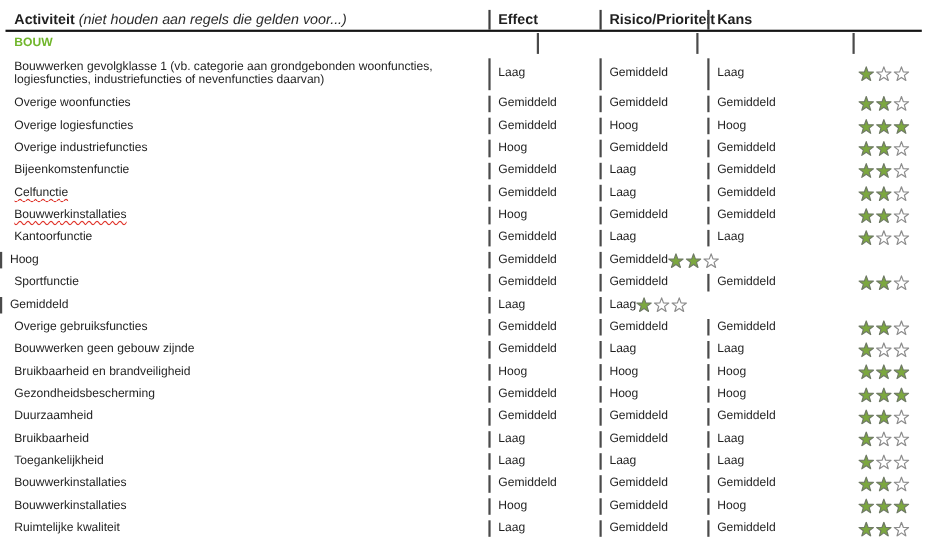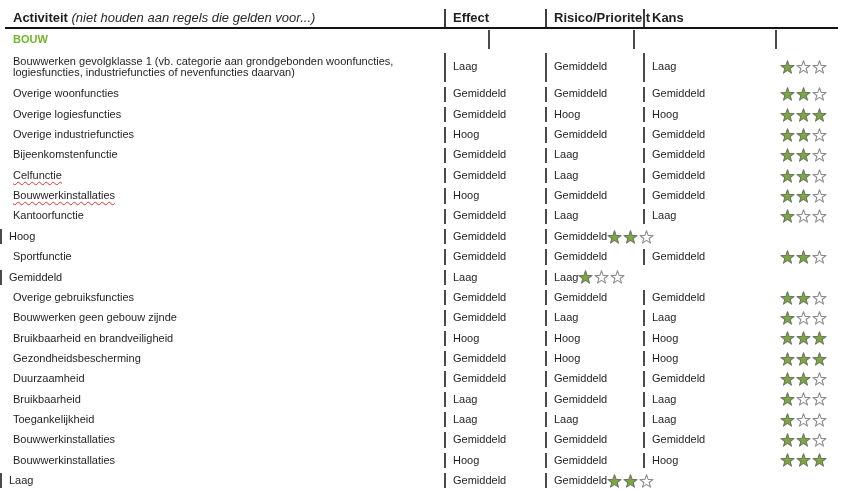--- a/index.html
+++ b/index.html
@@ -546,20 +546,23 @@
             <svg width="15" height="14" viewBox="0 0 15 14.3">
               <polygon points="7.5,0.8 9.18,5.49 14.16,5.64 10.21,8.68 11.61,13.46 7.5,10.65 3.39,13.46 4.79,8.68 0.84,5.64 5.83,5.49" fill="#7ca83f" stroke="#6f7a65" stroke-width="1.1" stroke-linejoin="round"></polygon>
             </svg>
             <svg width="15" height="14" viewBox="0 0 15 14.3">
               <polygon points="7.5,0.8 9.18,5.49 14.16,5.64 10.21,8.68 11.61,13.46 7.5,10.65 3.39,13.46 4.79,8.68 0.84,5.64 5.83,5.49" fill="#7ca83f" stroke="#6f7a65" stroke-width="1.1" stroke-linejoin="round"></polygon>
             </svg>
           </span>
     </div>
   </div>
       <div class="row">
+    <div class="cell c-act">
+      <span class="act-label">Ruimtelijke kwaliteit</span>
+    </div>
     <div class="cell c-val sep">Laag</div>
     <div class="cell c-val sep">Gemiddeld</div>
     <div class="cell c-risk sep">
       <span>Gemiddeld</span>
       <span class="stars">
             <svg width="15" height="14" viewBox="0 0 15 14.3">
               <polygon points="7.5,0.8 9.18,5.49 14.16,5.64 10.21,8.68 11.61,13.46 7.5,10.65 3.39,13.46 4.79,8.68 0.84,5.64 5.83,5.49" fill="#7ca83f" stroke="#6f7a65" stroke-width="1.1" stroke-linejoin="round"></polygon>
             </svg>
             <svg width="15" height="14" viewBox="0 0 15 14.3">
               <polygon points="7.5,0.8 9.18,5.49 14.16,5.64 10.21,8.68 11.61,13.46 7.5,10.65 3.39,13.46 4.79,8.68 0.84,5.64 5.83,5.49" fill="#7ca83f" stroke="#6f7a65" stroke-width="1.1" stroke-linejoin="round"></polygon>

